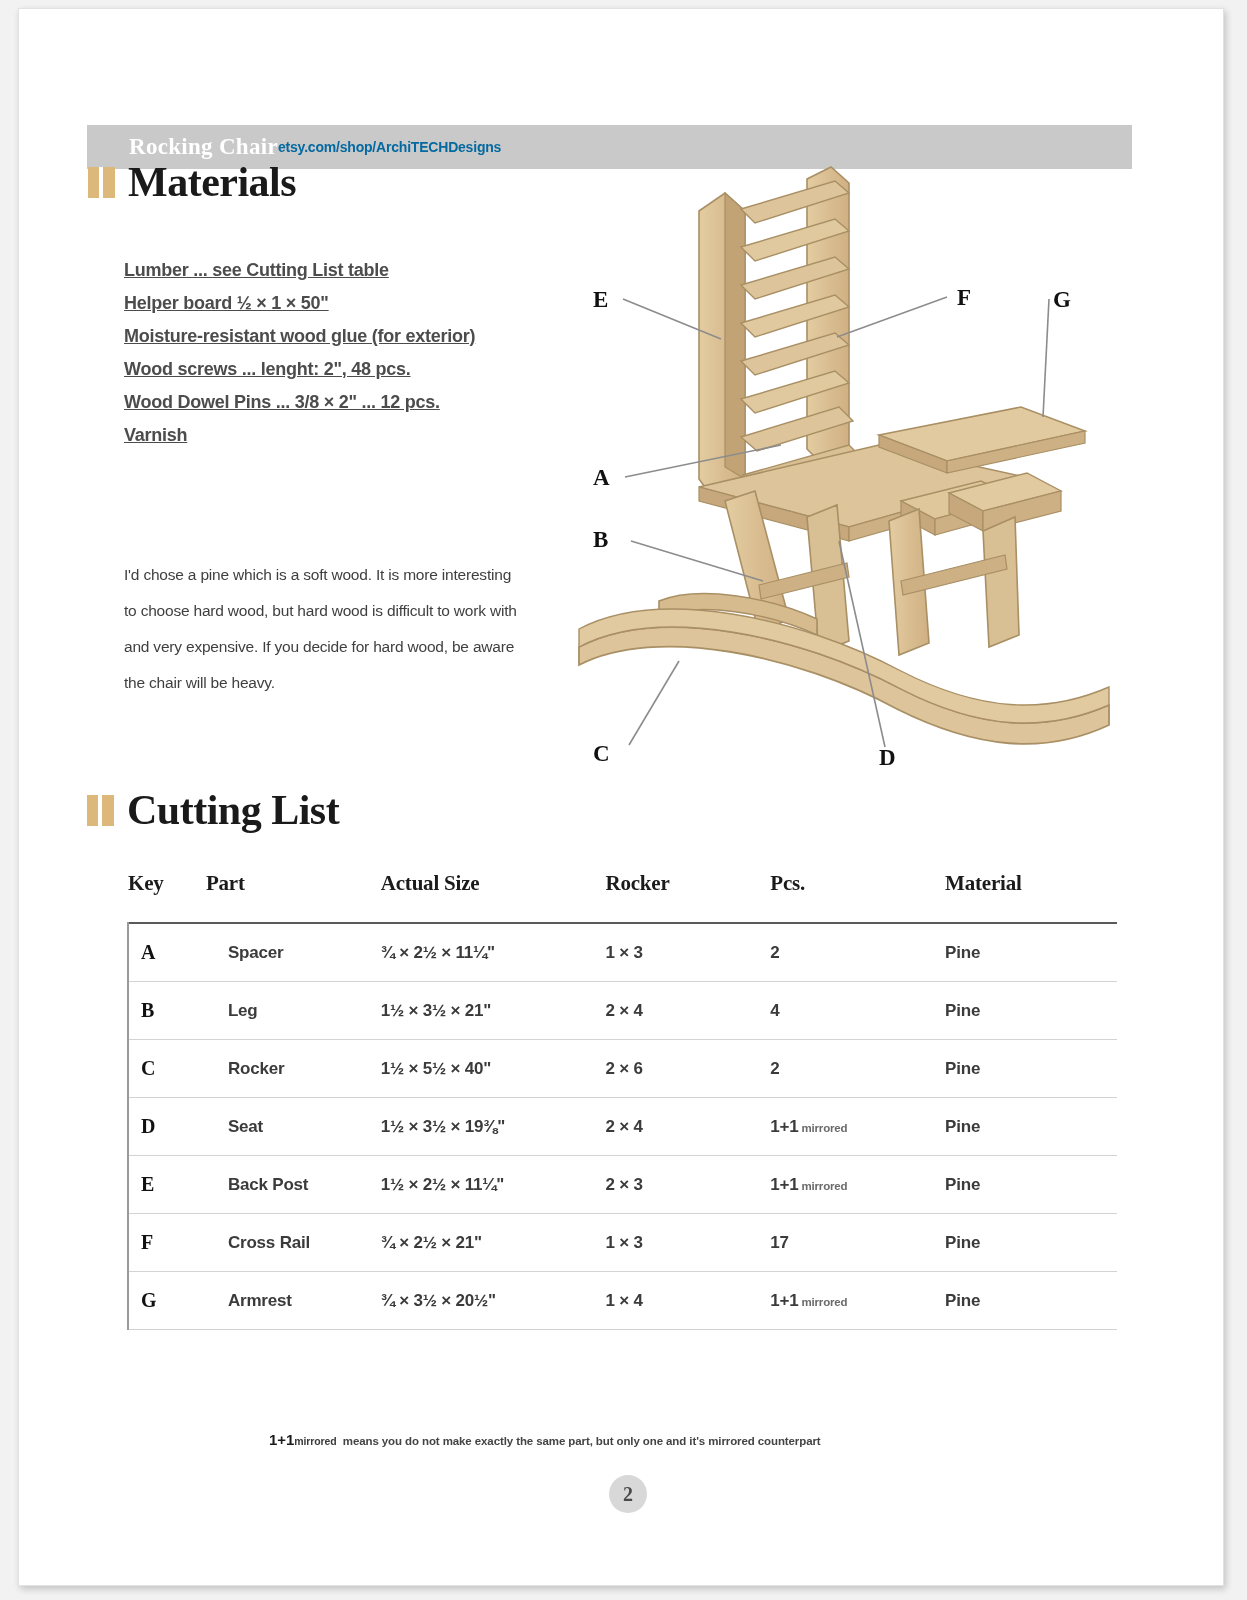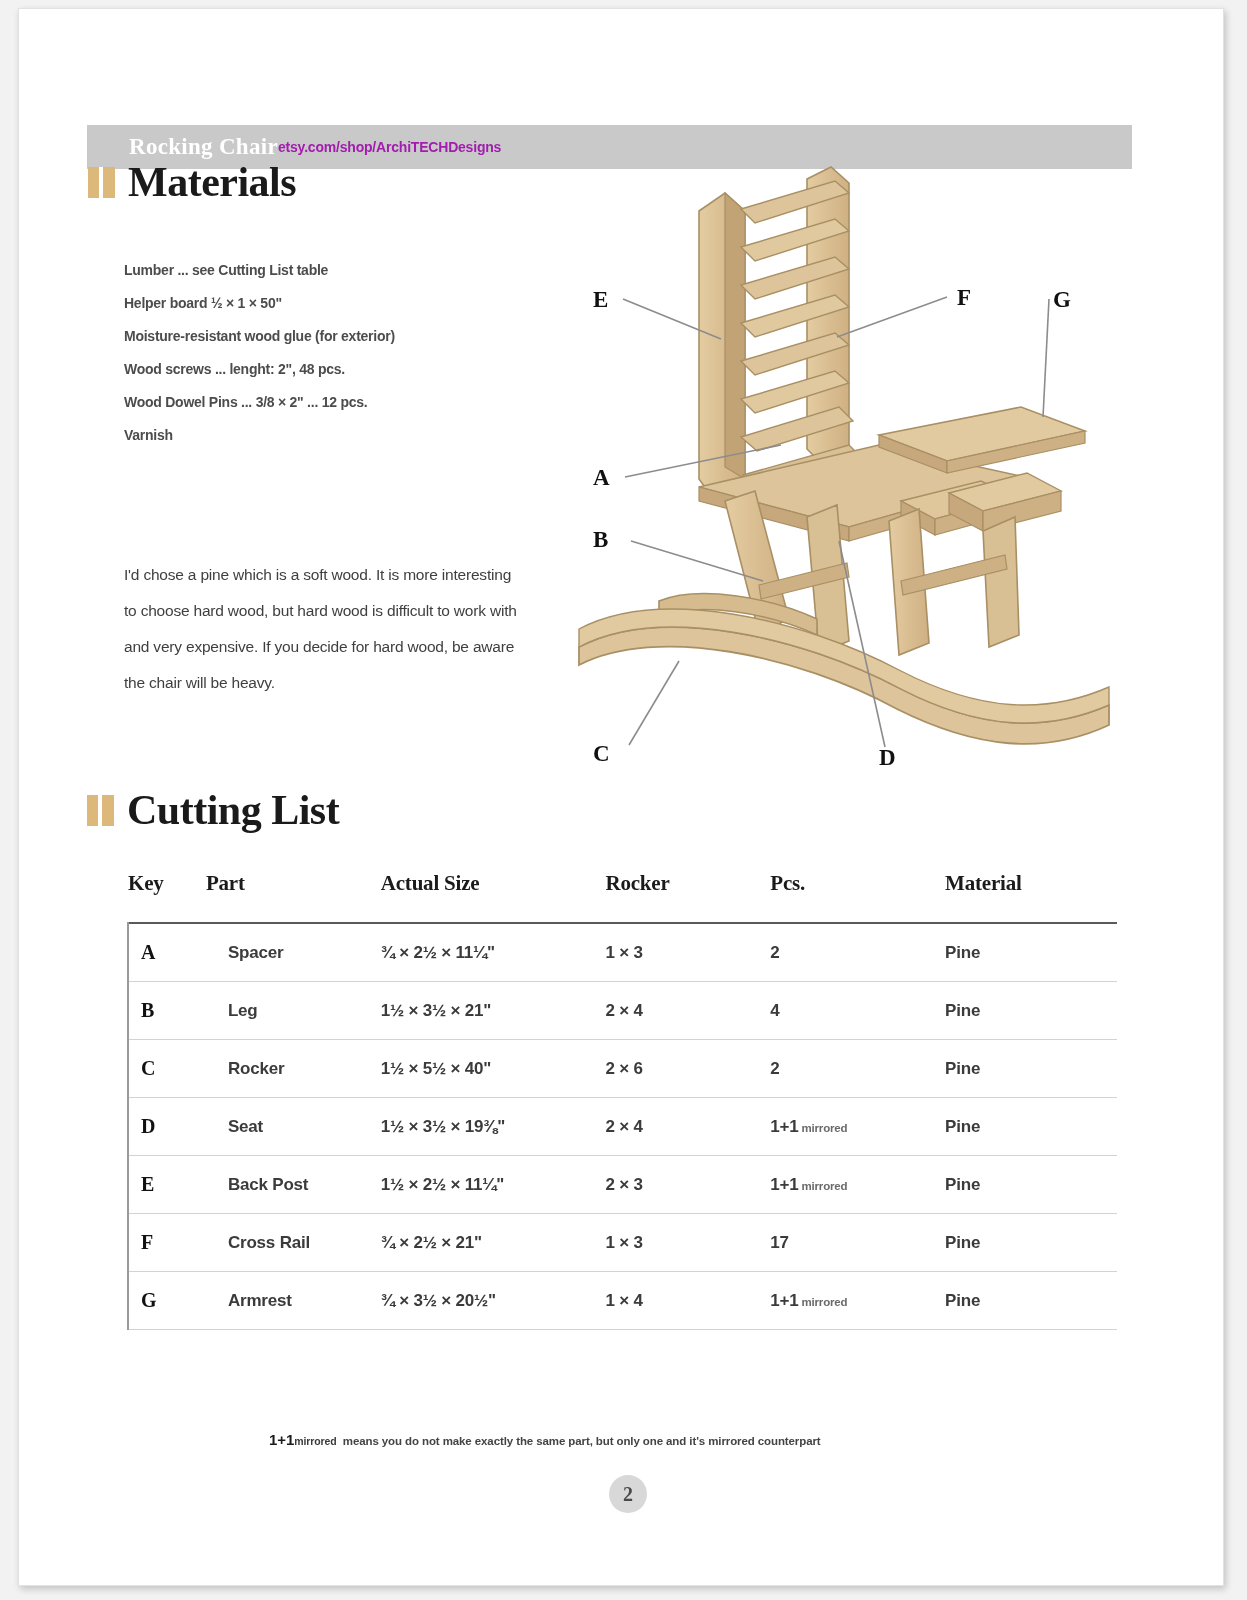--- a/index.html
+++ b/index.html
@@ -37,21 +37,21 @@
     margin-top: 48px;
   }
   #doc-header .htitle {
     color: #ffffff;
     font-size: 23px;
     font-weight: bold;
     letter-spacing: 0.3px;
     font-family: "Liberation Serif", serif;
   }
   #doc-header .hurl {
-    color: #a21caf;
+    color: #0369a1;
     font-size: 14px;
     font-weight: bold;
     letter-spacing: -0.2px;
   }
 
   
   .section-heading {
     position: absolute;
     display: flex;
     align-items: center;
@@ -81,26 +81,27 @@
 
   
   #materials-list {
     position: absolute;
     left: 105px;
     top: 245px;
     width: 430px;
   }
   #materials-list li {
     list-style: none;
-    font-size: 14px;
+    font-size: 18px;
     color: #4c4c4c;
     line-height: 33px;
     font-weight: 600;
     letter-spacing: -0.25px;
     white-space: nowrap;
+    text-decoration: underline;
   }
 
   
   #wood-note {
     position: absolute;
     left: 105px;
     top: 548px;
     width: 400px;
     font-size: 15.5px;
     color: #3f3f3f;

